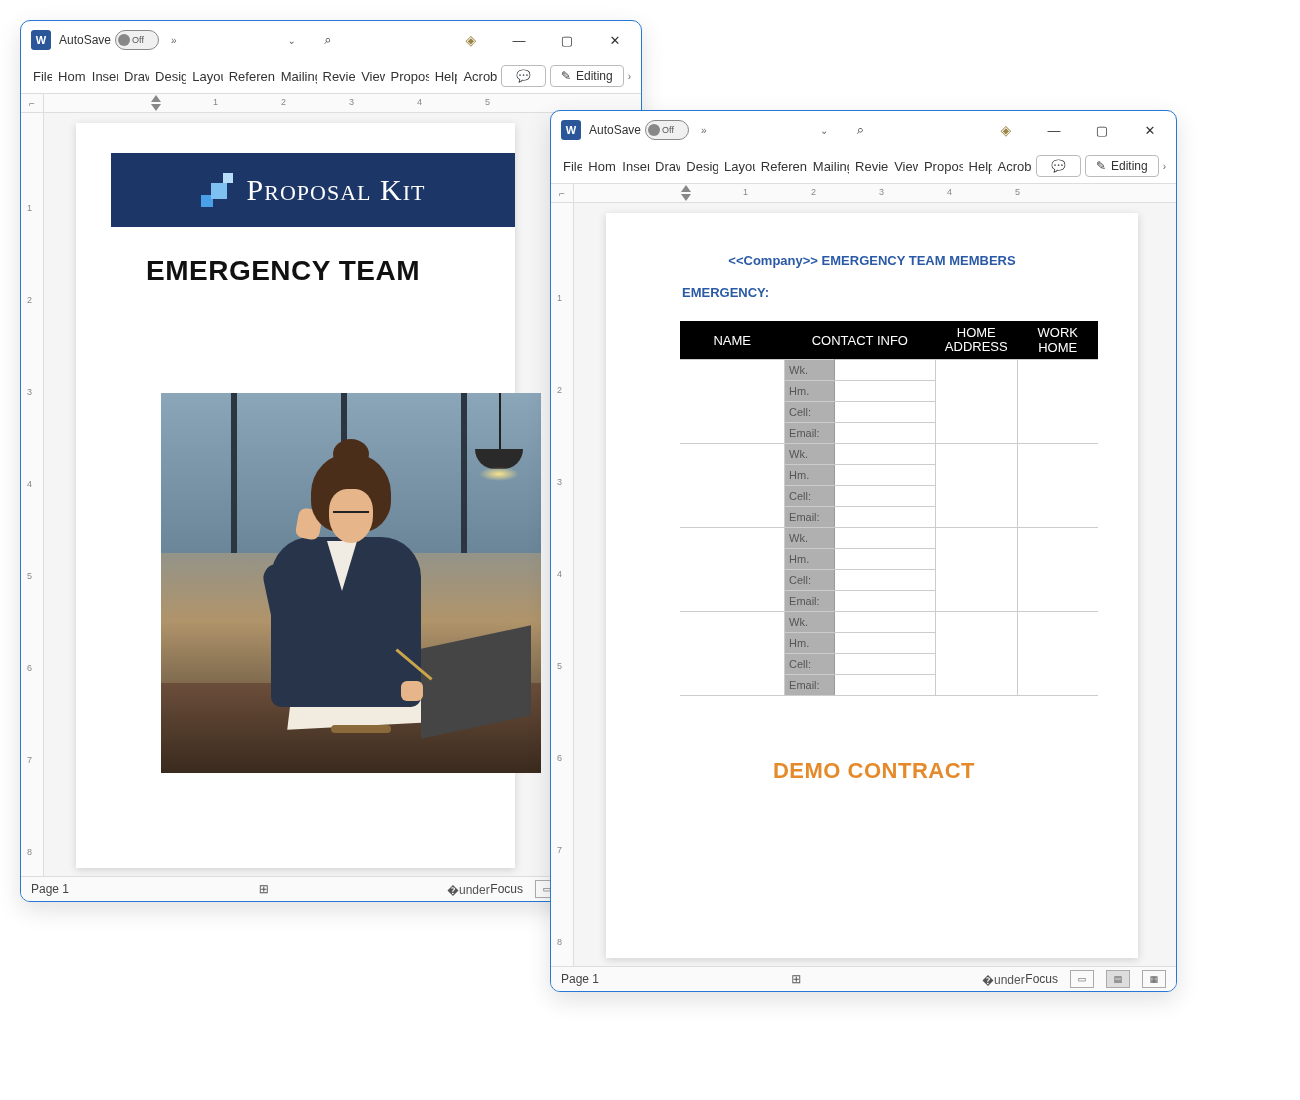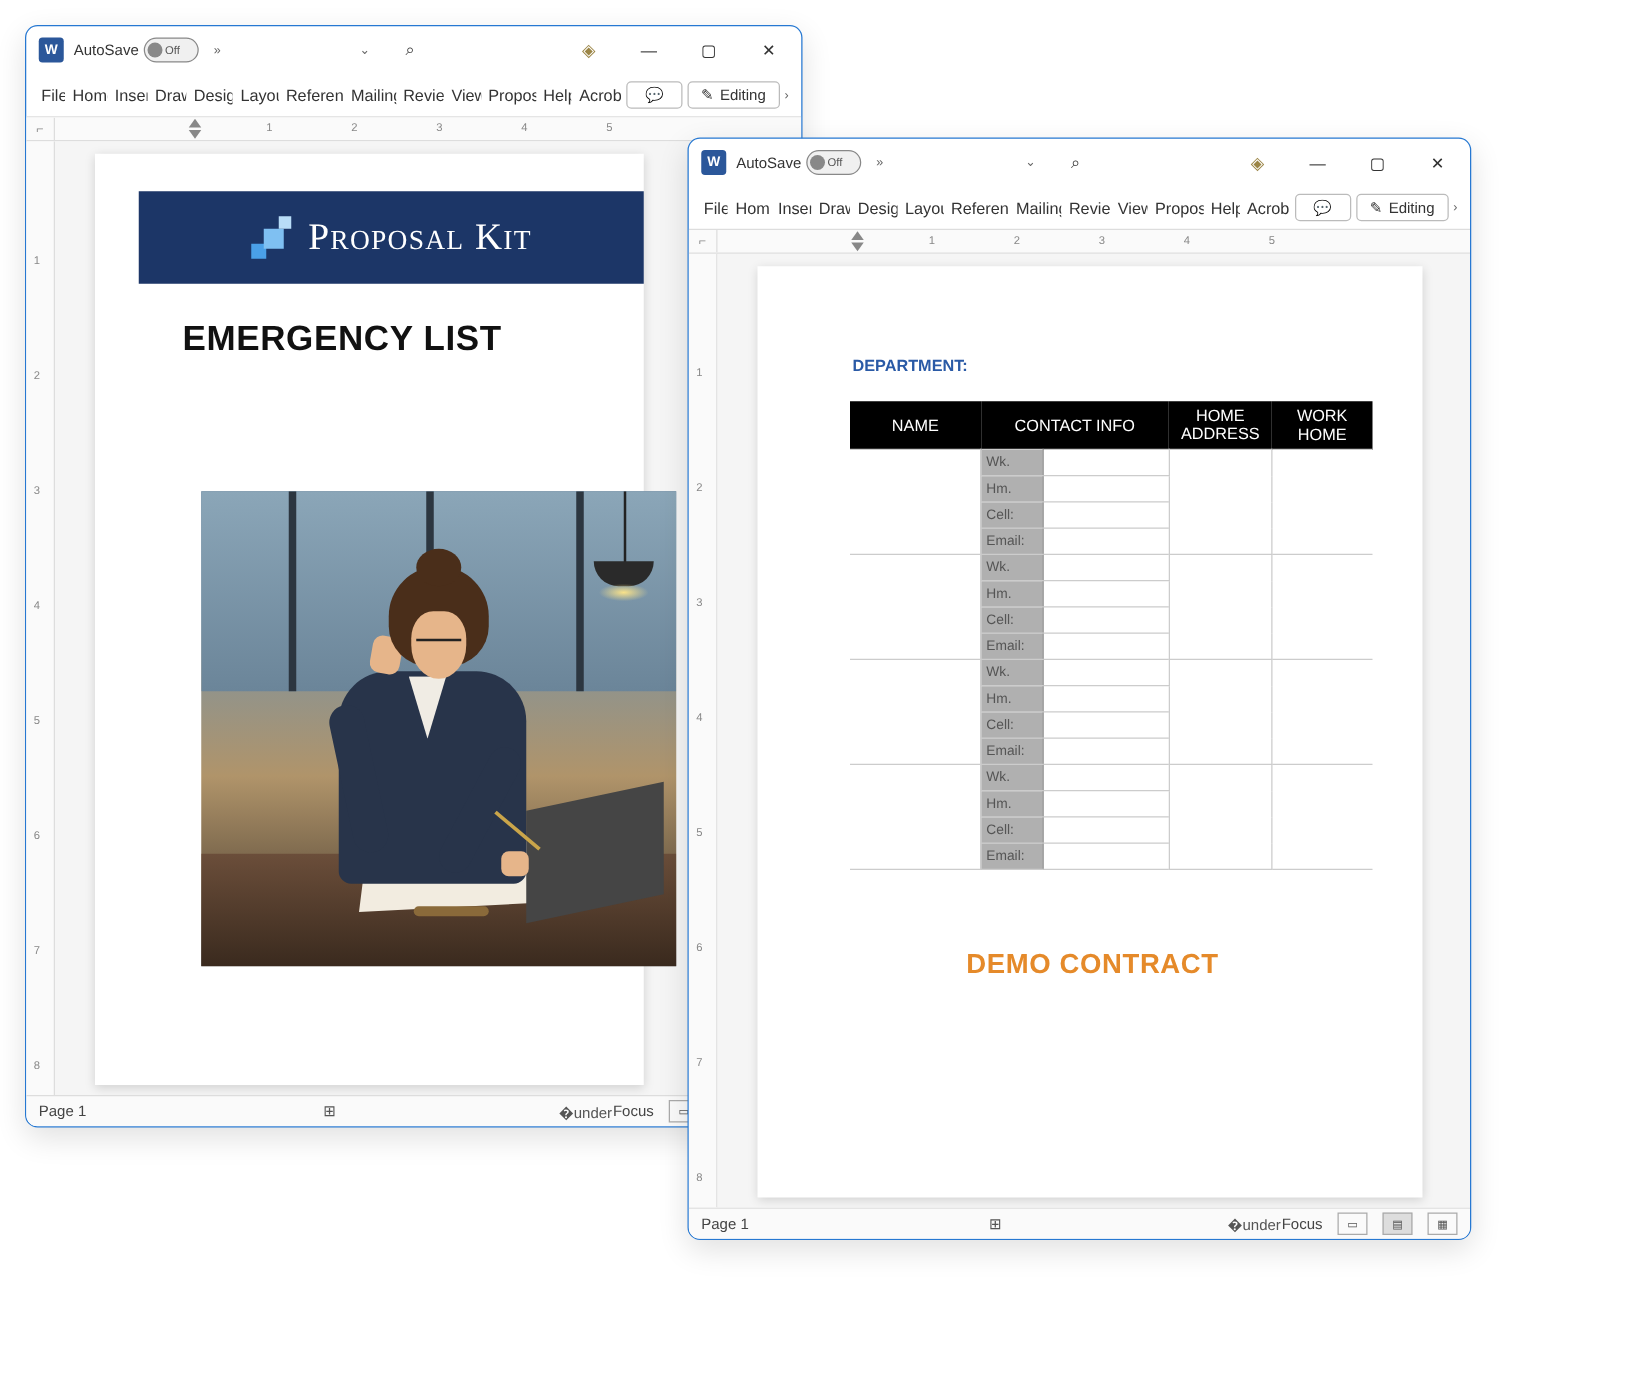--- a/index.html
+++ b/index.html
@@ -478,21 +478,21 @@
       <div class="page p1">
         <div class="pk-banner">
           <div class="pk-logo">
             <div class="pk-sq a"></div>
               <div class="pk-sq b"></div>
               <div class="pk-sq c"></div>
           </div>
           <div class="pk-text">P<small>ROPOSAL</small> K<small>IT</small></div>
         </div>
         <div class="doc-title">
-          <span>EMERGENCY LIST</span><br>
+          <span>EMERGENCY TEAM</span><br>
         </div>
         <div class="illus">
           <div class="window-bg"></div>
           <div class="frame v1"></div>
             <div class="frame v2"></div>
             <div class="frame v3"></div>
           <div class="lamp"></div>
             <div class="shade"></div>
             <div class="glow"></div>
           <div class="desk"></div>
@@ -605,21 +605,22 @@
       <span class="rv-mark" style="top:182px">2</span>
       <span class="rv-mark" style="top:274px">3</span>
       <span class="rv-mark" style="top:366px">4</span>
       <span class="rv-mark" style="top:458px">5</span>
       <span class="rv-mark" style="top:550px">6</span>
       <span class="rv-mark" style="top:642px">7</span>
       <span class="rv-mark" style="top:734px">8</span>
     </div>
     <div class="page-canvas">
       <div class="page p2">
-        <div class="doc2-dept">DEPARTMENT:</div>
+        <div class="doc2-title">&lt;&lt;Company&gt;&gt; EMERGENCY TEAM MEMBERS</div>
+        <div class="doc2-dept">EMERGENCY:</div>
 
         <table class="tbl">
           <thead>
             <tr>
               <th>NAME</th>
               <th colspan="2">CONTACT INFO</th>
               <th class="hdr-home"><span>HOME ADDRESS</span></th>
               <th>WORK HOME</th>
             </tr>
           </thead>

